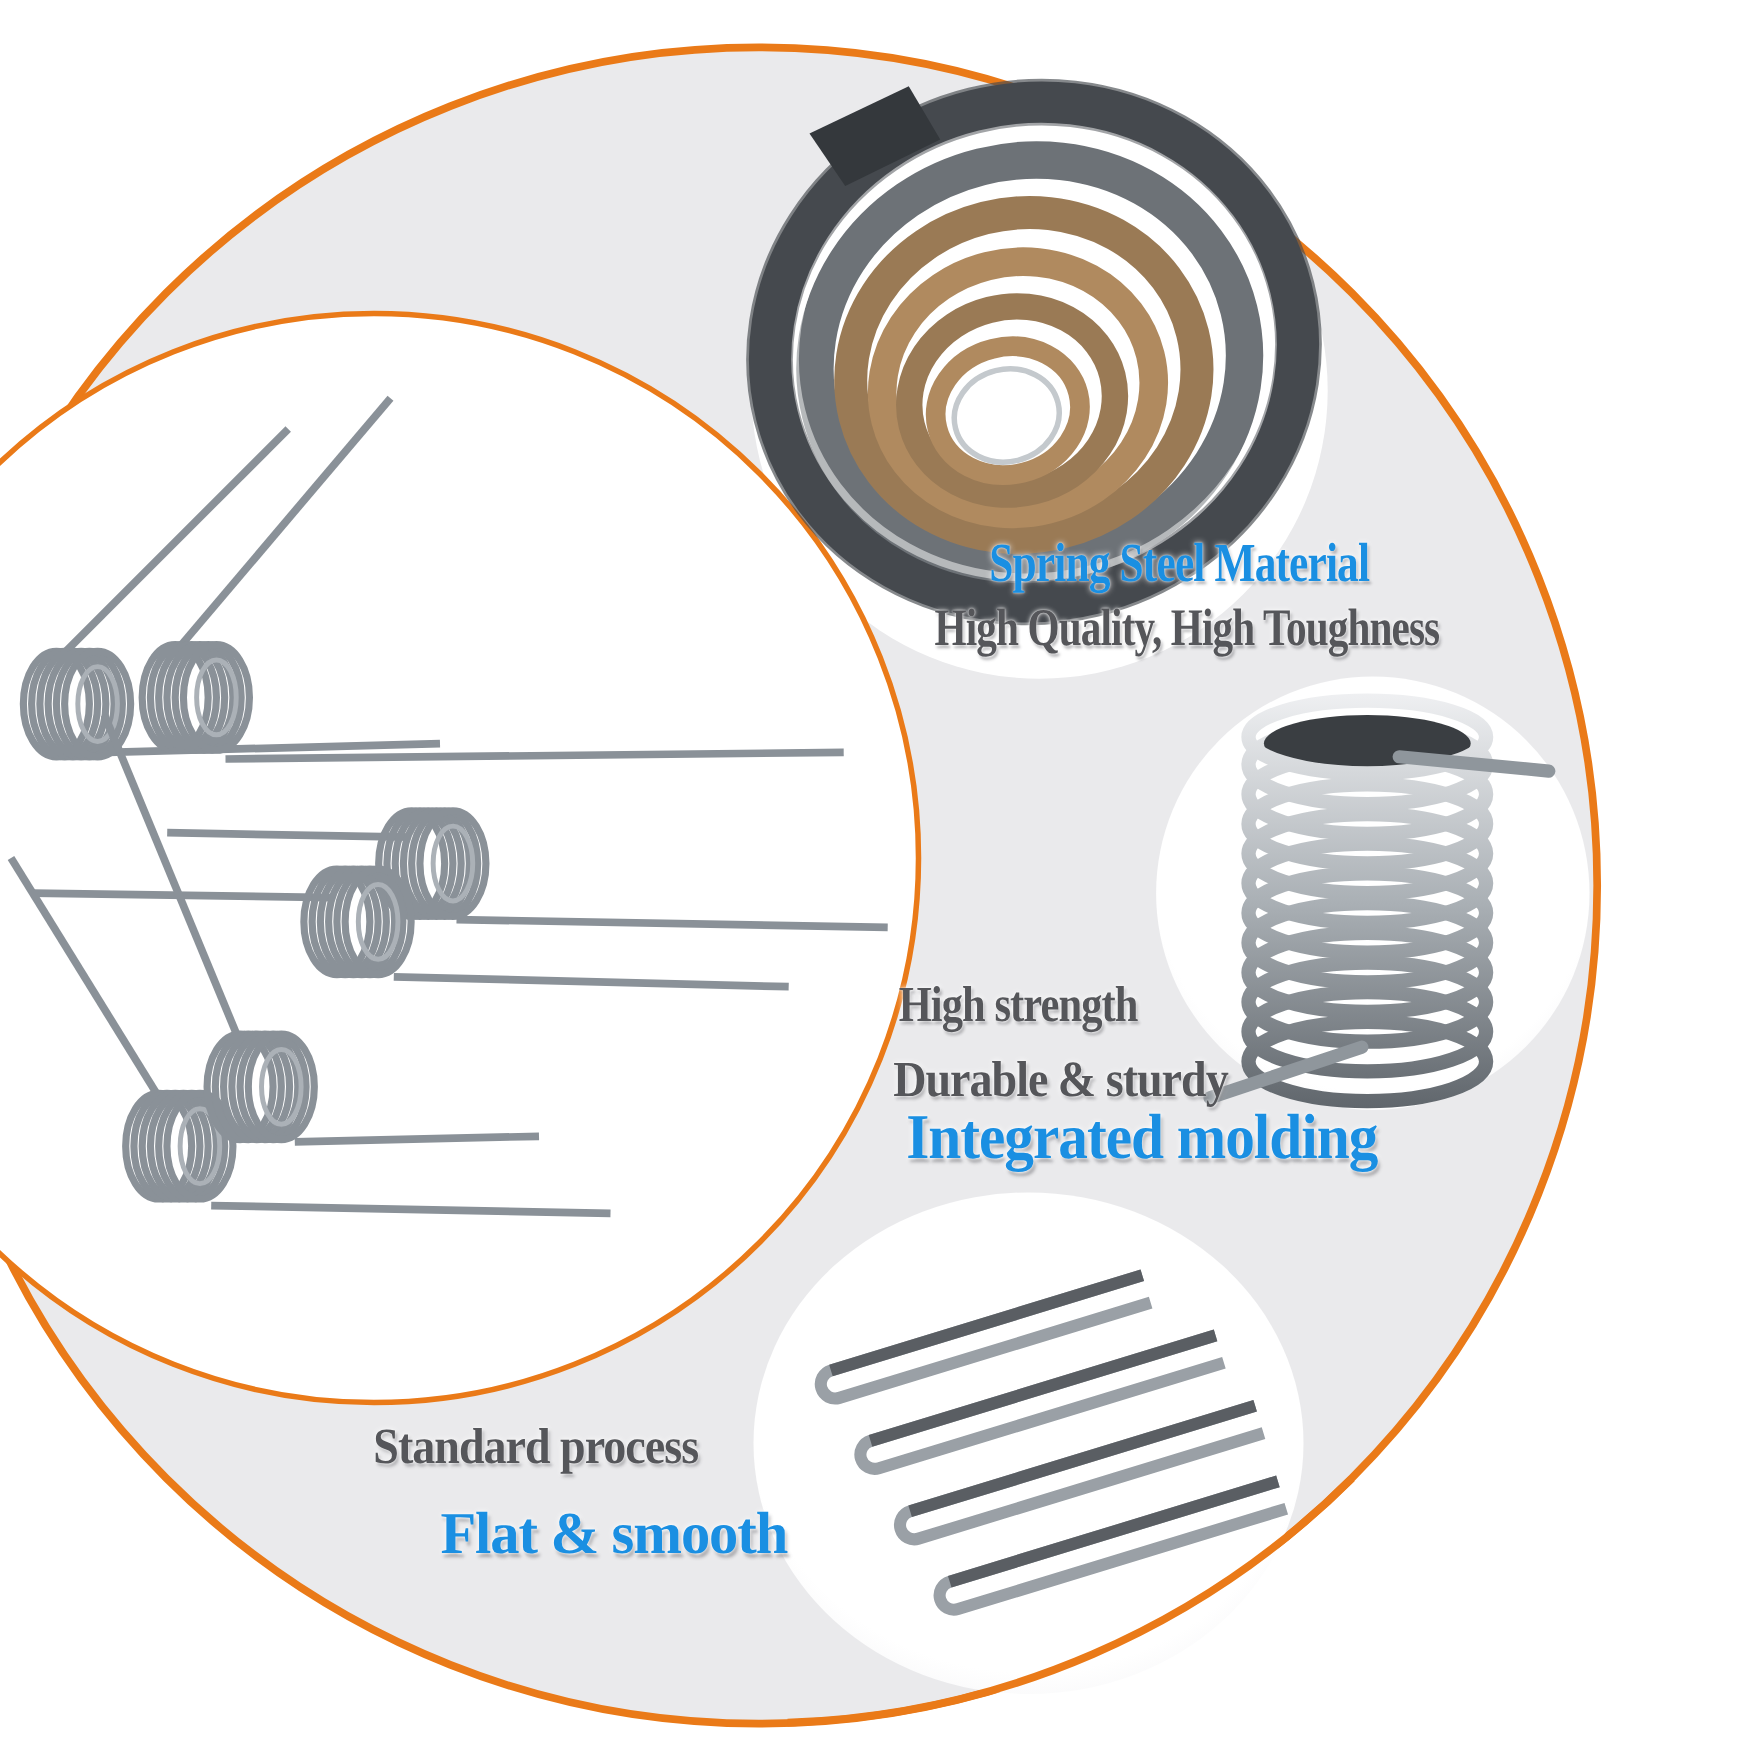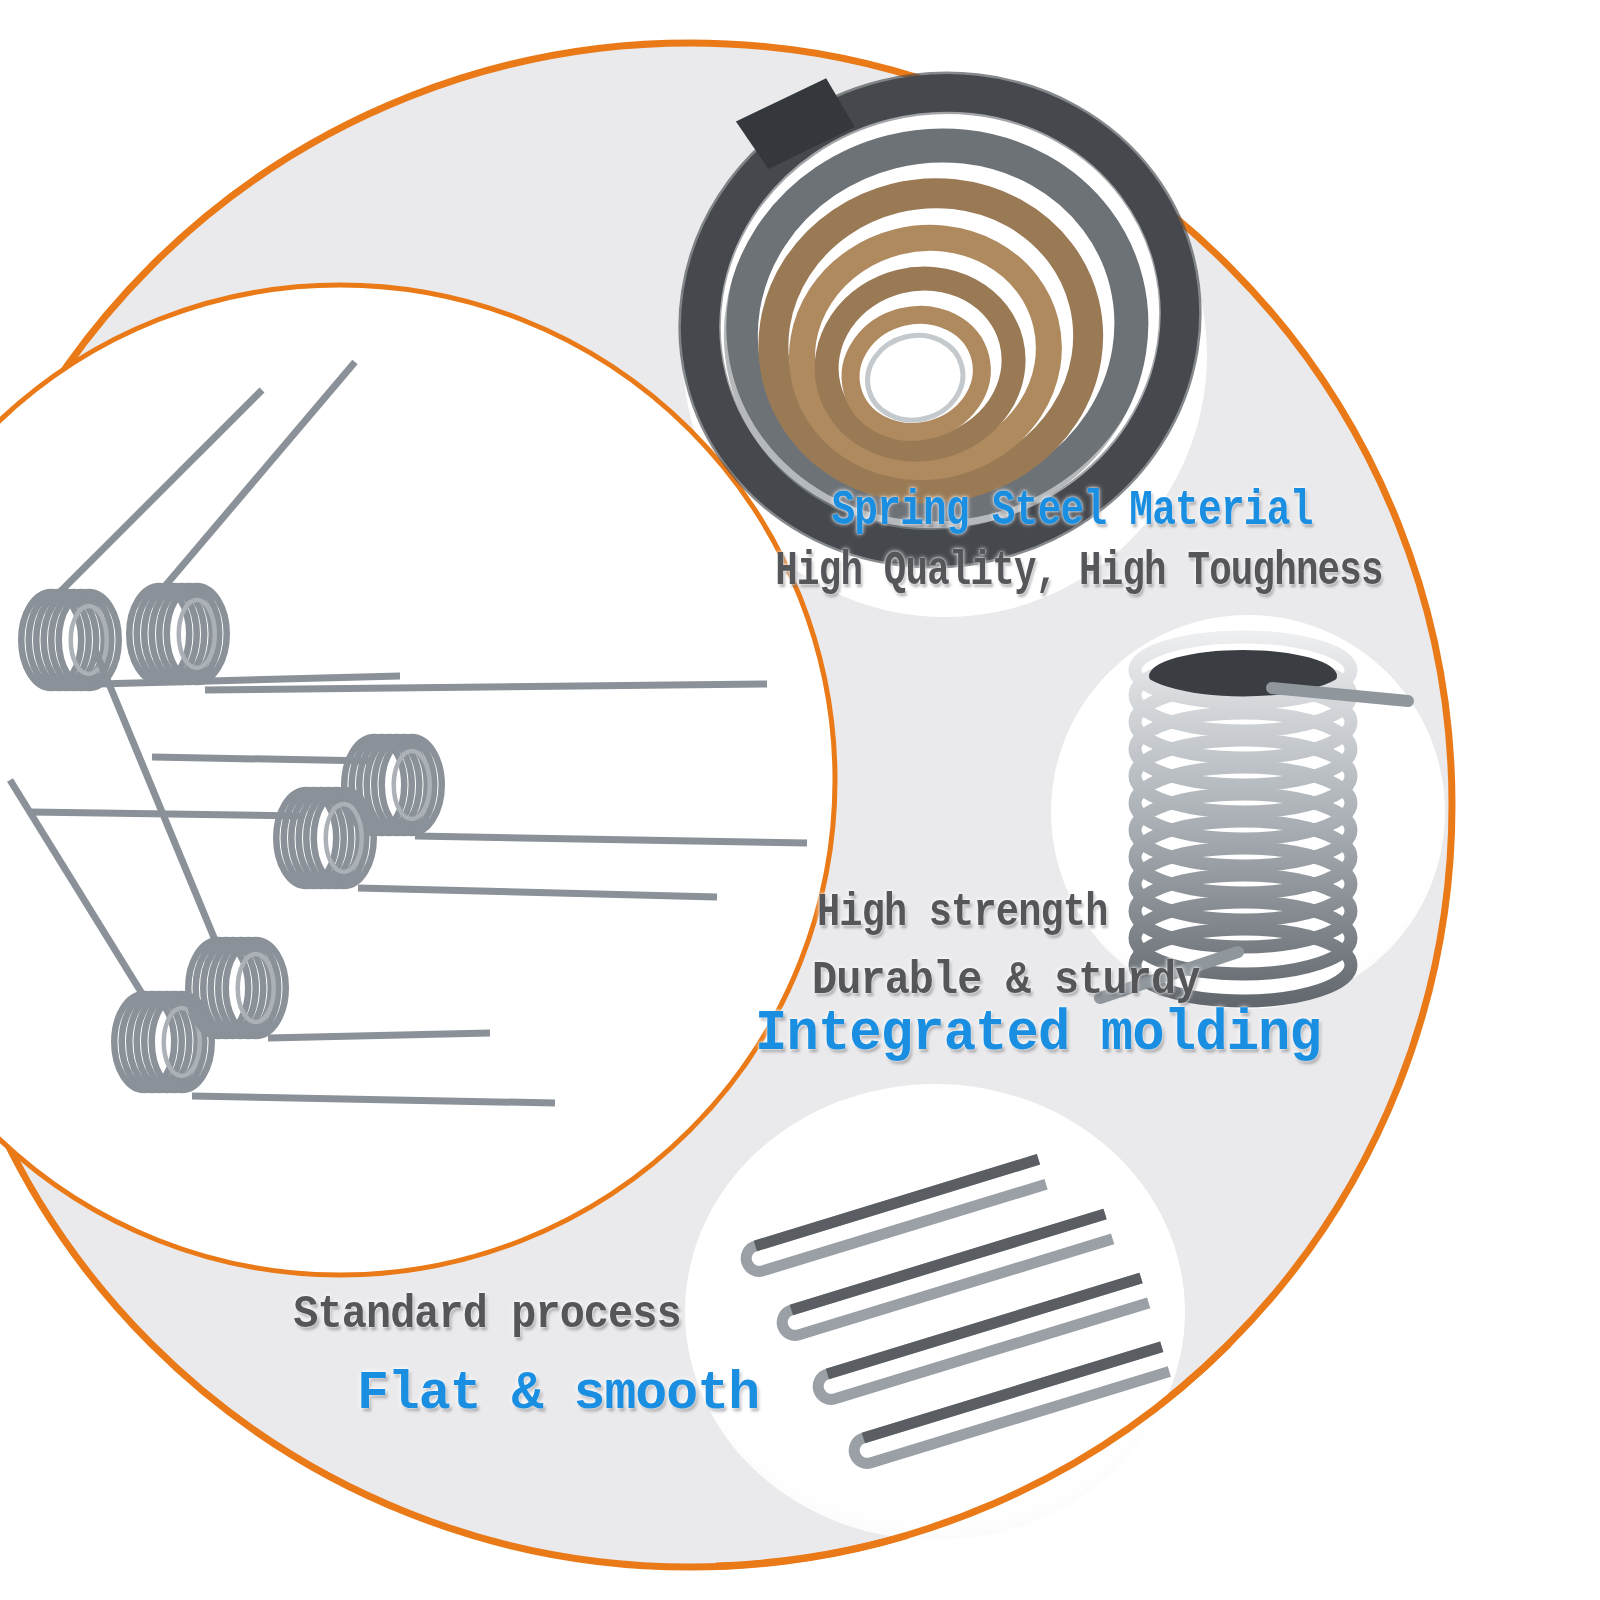--- a/index.html
+++ b/index.html
@@ -1,21 +1,21 @@
 <!DOCTYPE html>
 <html style="--accent-orange: #ea7a18; --panel-gray: #eaeaec; --headline-blue: #1a8fe2; --text-dark: #55565a; --metal: #8a9198; --page-bg: #ffffff;"><head>
 <meta charset="utf-8">
 <style>
   :root{
     --accent-orange:#ea7a18; --panel-gray:#eaeaec; --headline-blue:#1a8fe2;
     --text-dark:#55565a; --metal:#8a9198; --page-bg:#ffffff;
   }
   html,body{margin:0;padding:0;background:var(--page-bg);}
   .stage{position:relative;width:1600px;height:1600px;overflow:hidden;background:var(--page-bg);
-         font-family:Liberation Mono, monospace;}
+         font-family:Liberation Serif, serif;}
   .art{position:absolute;left:0;top:0;}
   .stroke-accent{stroke:var(--accent-orange);}
   .fill-panel{fill:var(--panel-gray);}
   .wire{stroke:var(--metal);fill:none;}
   .callout{position:absolute;line-height:1;font-weight:700;white-space:nowrap;letter-spacing:-1px;
            text-shadow:0 0 6px rgba(255,255,255,.95),0 0 2px rgba(255,255,255,.85),2px 3px 3px rgba(48,48,54,.42);}
   .callout.center{transform:translateX(-50%) scaleX(var(--sx,1));transform-origin:50% 50%;}
   .callout.leftA{transform:scaleX(var(--sx,1));transform-origin:left center;}
   .blue{color:var(--headline-blue);}
   .gray{color:var(--text-dark);}

